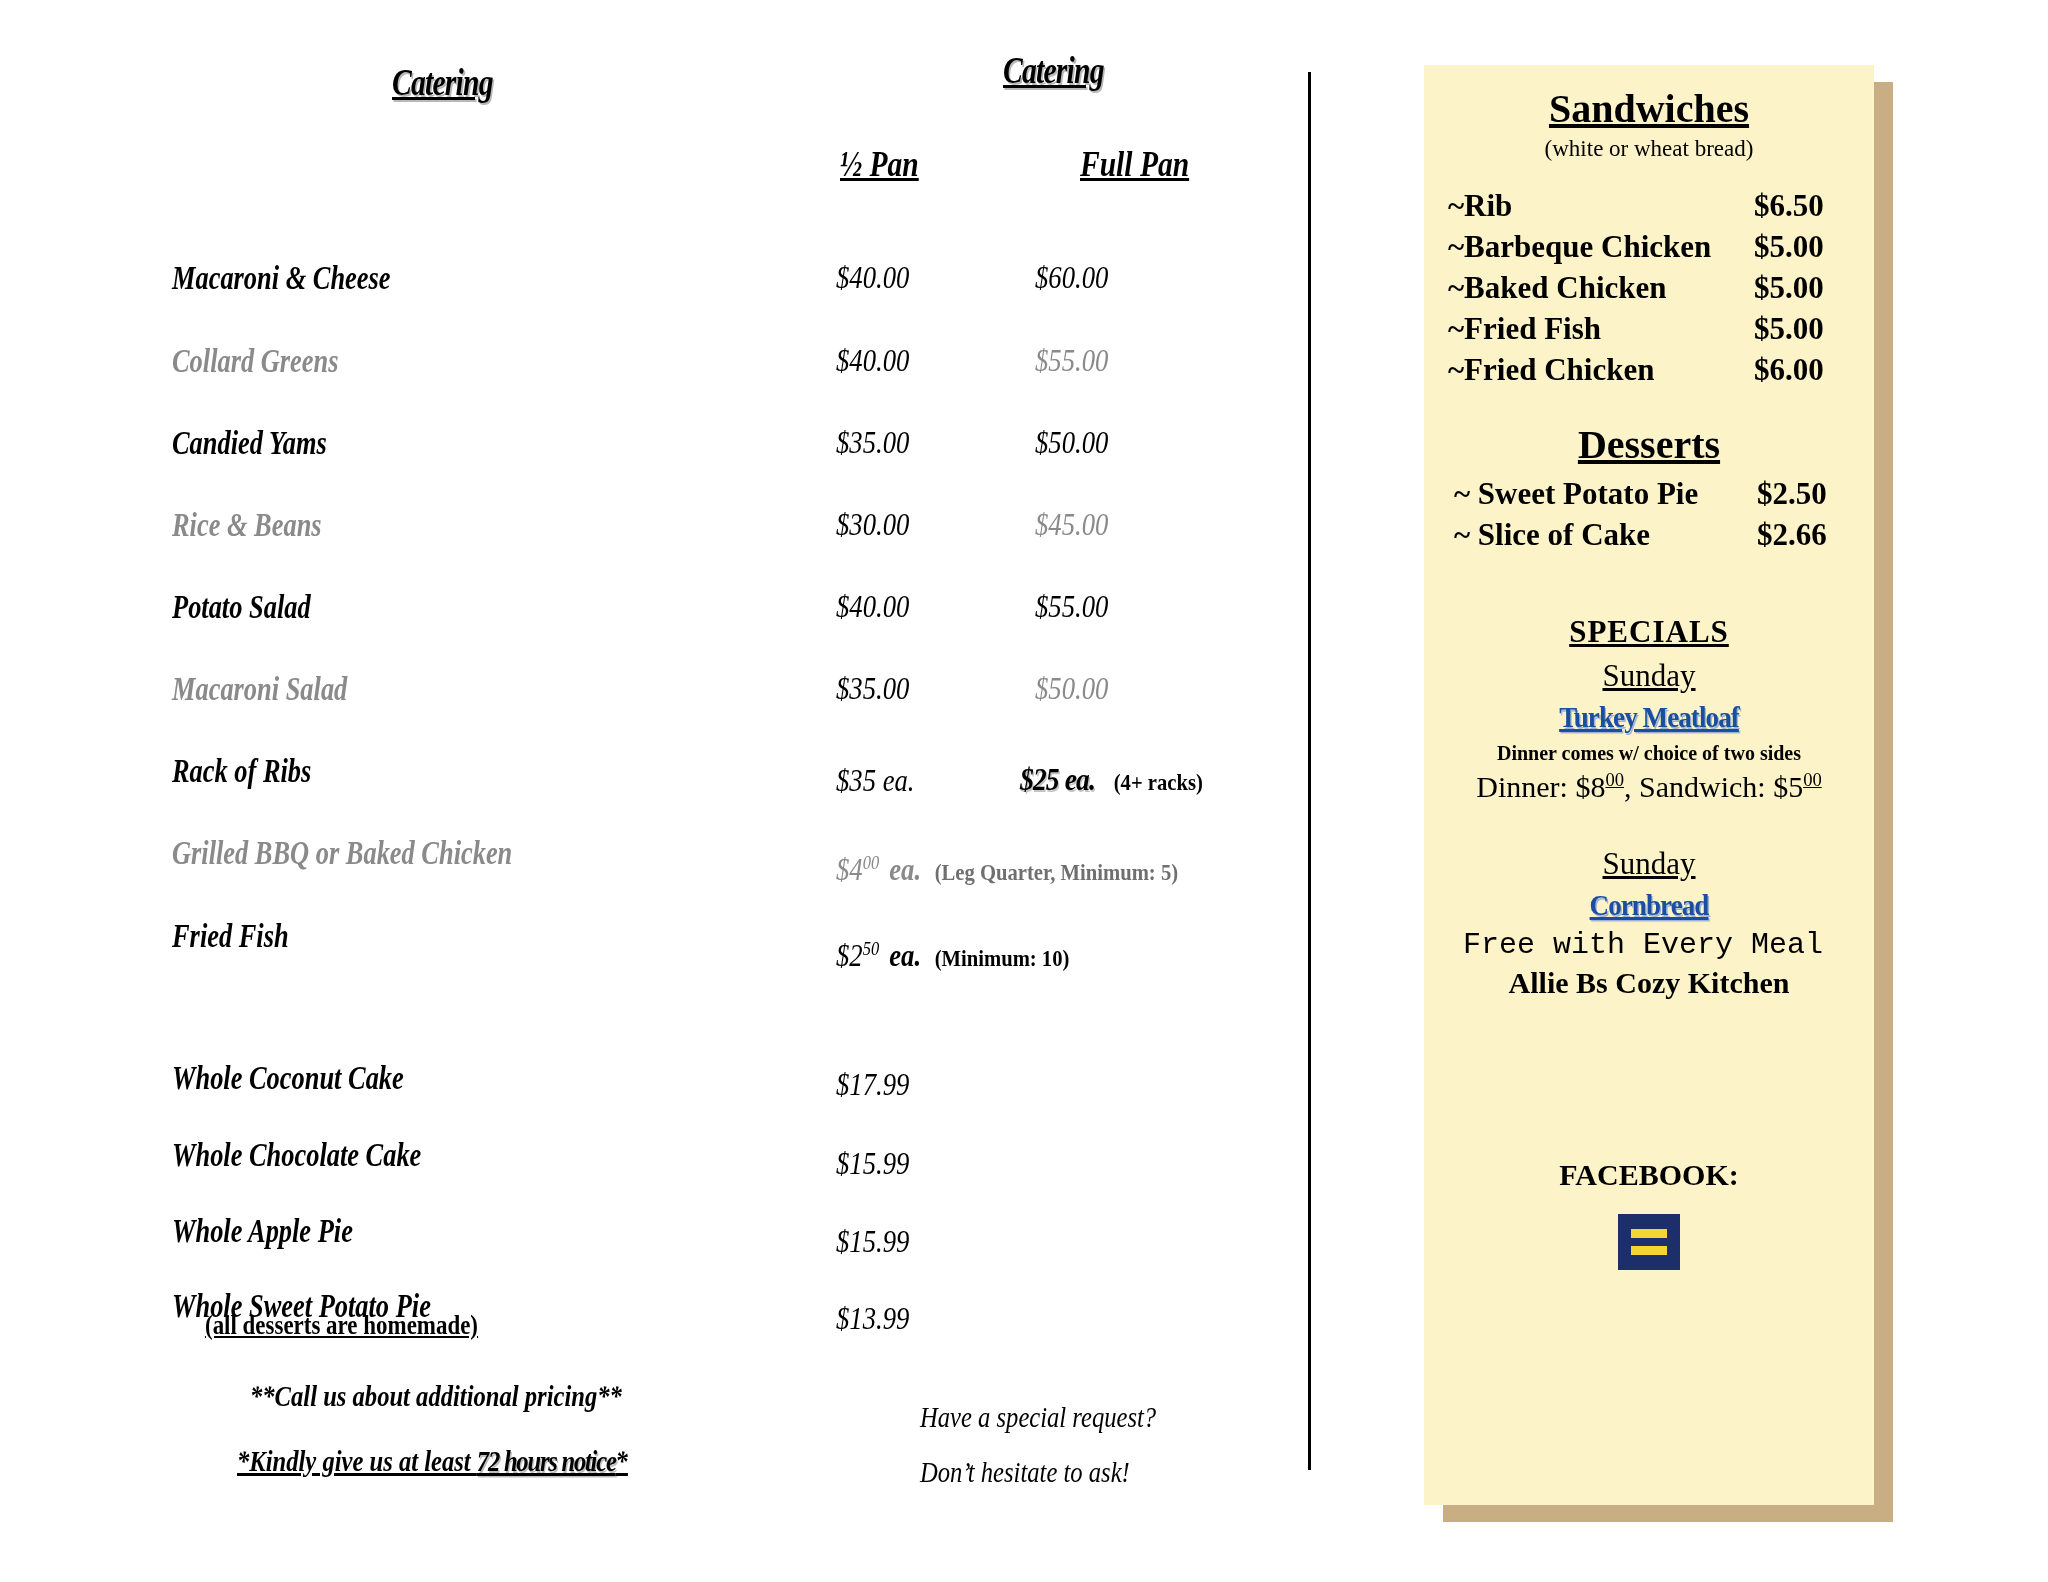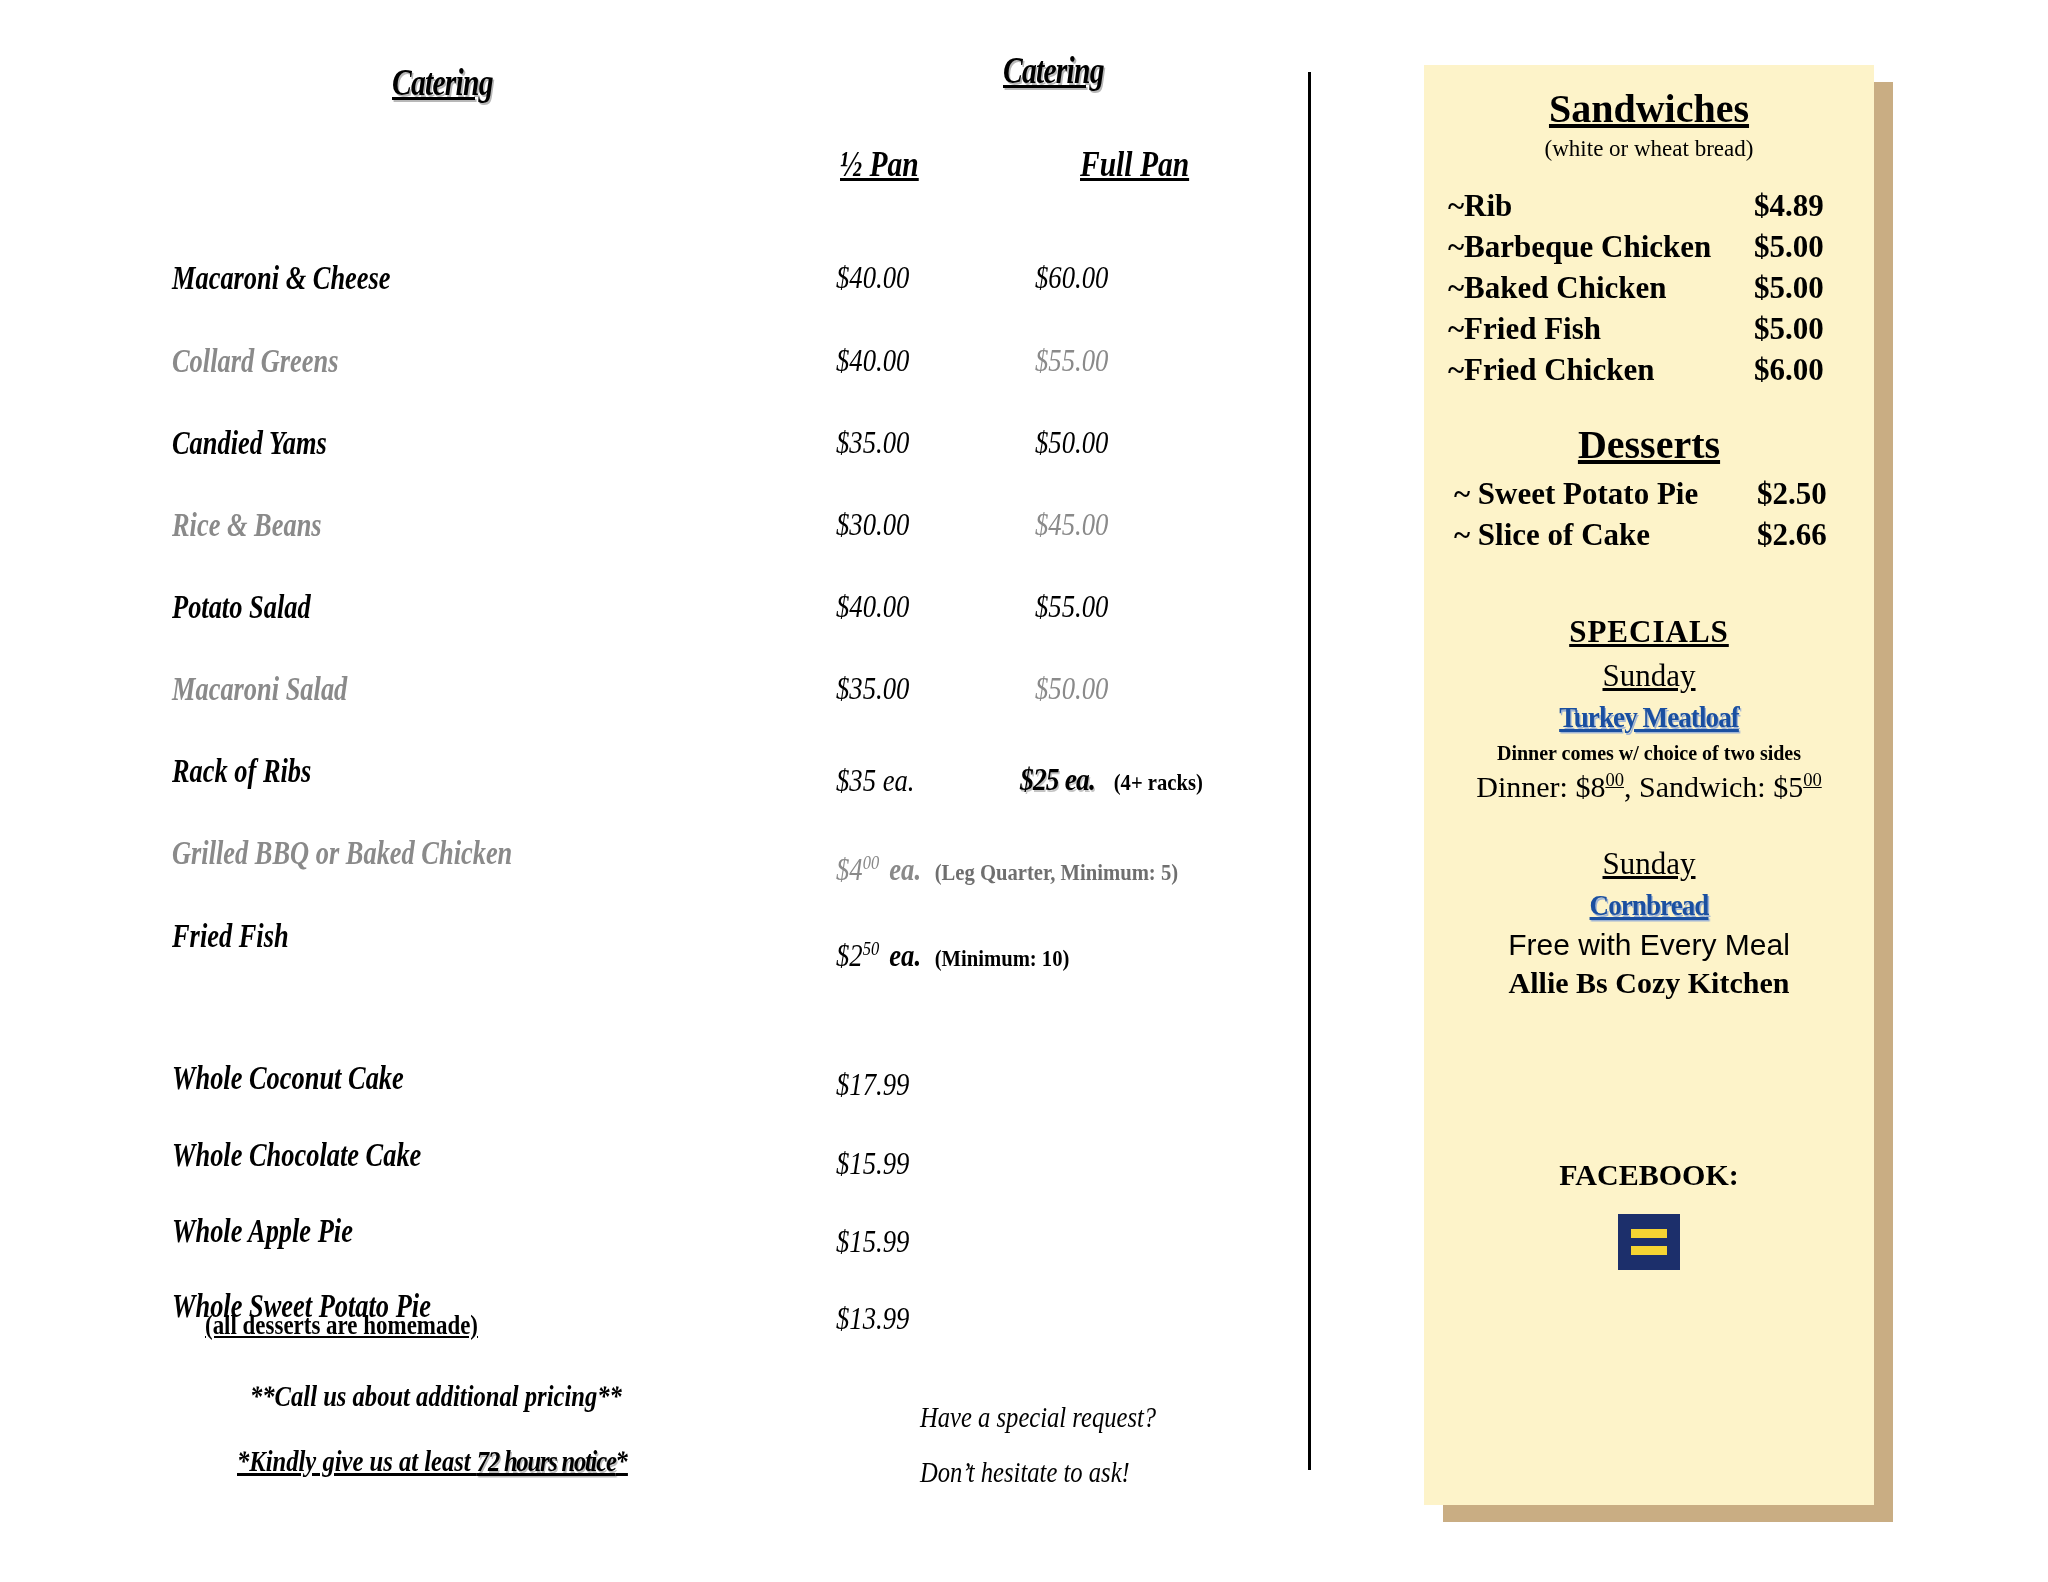--- a/index.html
+++ b/index.html
@@ -248,23 +248,23 @@
     font-family: "Liberation Serif", serif;
     font-weight: bold;
     font-size: 20px;
   }
   .special-price {
     text-align: center;
     font-family: "Liberation Serif", serif;
     font-size: 30px;
   }
   .free-line {
-    text-align: center;
-    font-family: Liberation Sans, sans-serif;
-    font-size: 30px;
+    font-family: Liberation Mono, monospace;
+    font-size: 30px;
+    margin-left: 39px;
   }
   .fb-line {
     text-align: center;
     font-family: "Liberation Serif", serif;
     font-weight: bold;
     font-size: 30px;
   }
   #website-line {
     text-align: center;
     font-family: "Liberation Serif", serif;
@@ -396,21 +396,21 @@
 
 <div id="sidebar-shadow"></div>
 <div id="sidebar">
 
   <div class="side-h1" style="margin-top:20px">Sandwiches</div>
   <div class="side-sub" style="margin-top:4px">(white or wheat bread)</div>
 
   <div style="margin-top:26px">
     <div class="side-row">
       <span class="lbl">~Rib</span>
-      <span class="prc">$4.89</span>
+      <span class="prc">$6.50</span>
     </div>
     <div class="side-row">
       <span class="lbl">~Barbeque Chicken</span>
       <span class="prc">$5.00</span>
     </div>
     <div class="side-row">
       <span class="lbl">~Baked Chicken</span>
       <span class="prc">$5.00</span>
     </div>
     <div class="side-row">

